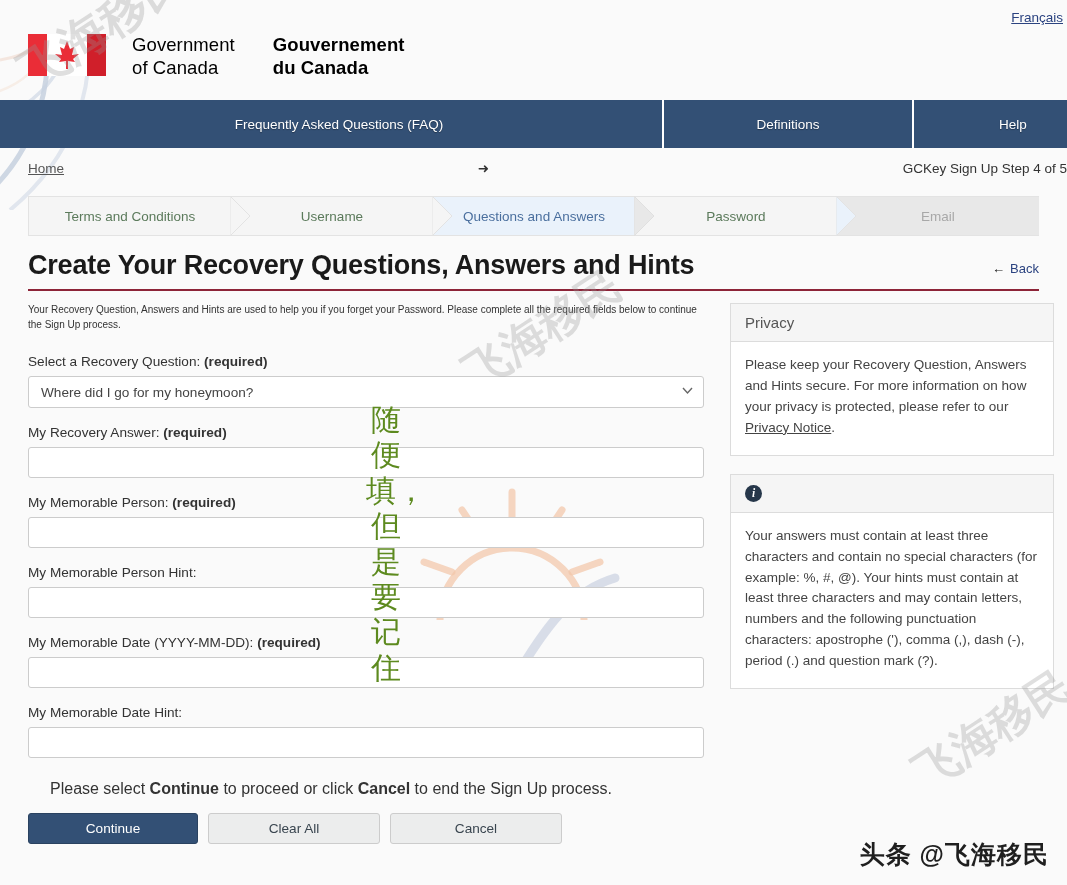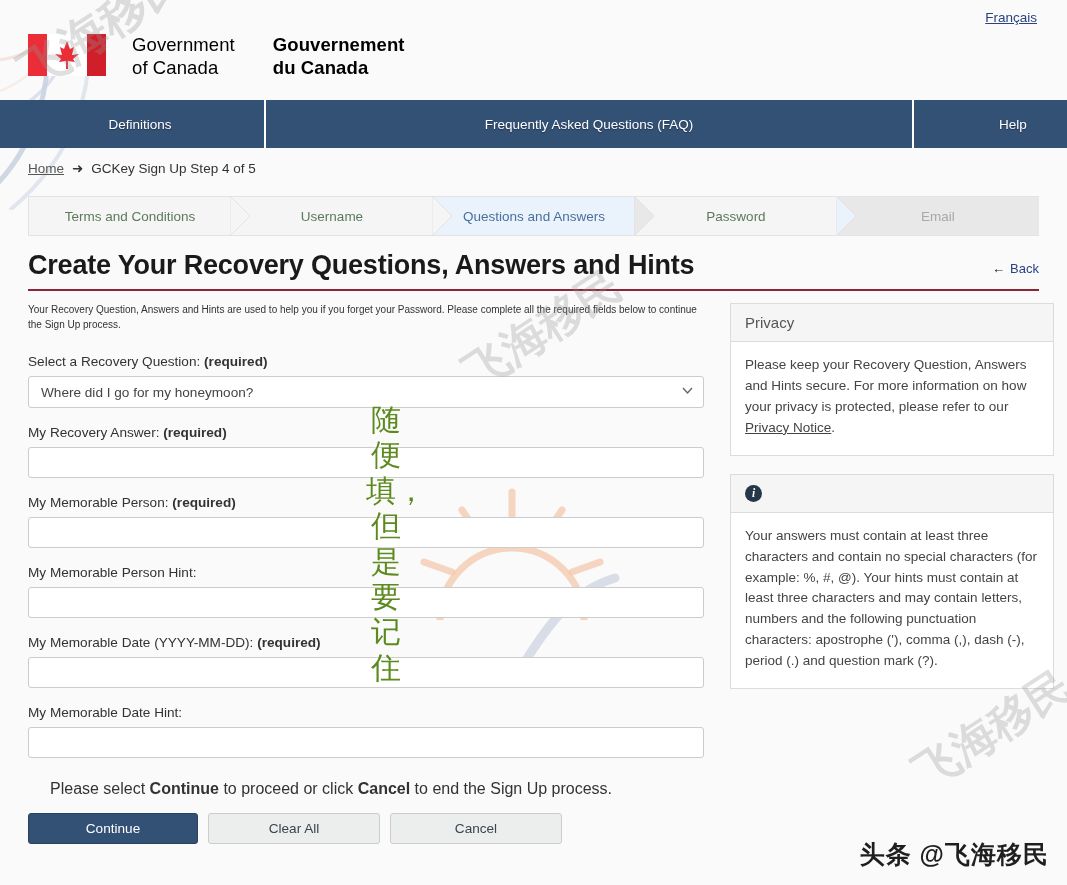--- a/index.html
+++ b/index.html
@@ -16,21 +16,21 @@
   
   .corner-art {
     position: absolute; left: 0; top: 0; width: 330px; height: 210px;
     pointer-events: none; z-index: 0; opacity: .55;
   }
 
   
   .lang-bar {
     height: 34px; background: #fafafa;
     display: flex; align-items: center; justify-content: flex-end;
-    padding-right: 30px; position: relative; z-index: 3; margin-left: 8px;
+    padding-right: 4px; position: relative; z-index: 3; margin-left: 8px;
   }
   .lang-link {
     font-size: 13.5px; color: #2b4380; text-decoration: underline; cursor: pointer;
   }
 
   
   .brand {
     height: 58px; display: flex; 
     padding-left: 28px; position: relative; z-index: 3;
   }
@@ -60,20 +60,21 @@
   .nav-item:last-child { border-right: none; padding-left: 45px; }
   .nav-item.w-def  { flex: 0 0 250px; }
   .nav-item.w-faq  { flex: 1 1 auto; }
   .nav-item.w-help { flex: 0 0 153px; }
 
   
   .breadcrumb {
     height: 40px; display: flex; align-items: center; padding-left: 28px;
     font-size: 13.5px; color: #333; position: relative; z-index: 3;
     background: transparent;
+    justify-content: space-between;
   }
   .breadcrumb a { color: #555; text-decoration: underline; cursor: pointer; }
   .breadcrumb .arrow { margin: 0 8px; color: #333; }
 
   
   .steps {
     margin: 8px 28px 0 28px; height: 40px; display: flex;
     position: relative; z-index: 3;
   }
   .step {
@@ -231,22 +232,22 @@
     </div>
     <div class="brand-col fr">
       <div>Gouvernement</div>
       <div>du Canada</div>
     </div>
   </div>
 </div>
 
 <div class="mainnav">
   <div class="nav-spacer"></div>
+  <div class="nav-item w-faq">Frequently Asked Questions (FAQ)</div>
   <div class="nav-item w-def">Definitions</div>
-  <div class="nav-item w-faq">Frequently Asked Questions (FAQ)</div>
   <div class="nav-item w-help">Help</div>
 </div>
 
 <div class="breadcrumb">
   <a>Home</a>
   <span class="arrow">➜</span>
   <span>GCKey Sign Up Step 4 of 5</span>
 </div>
 
 <div class="steps">

